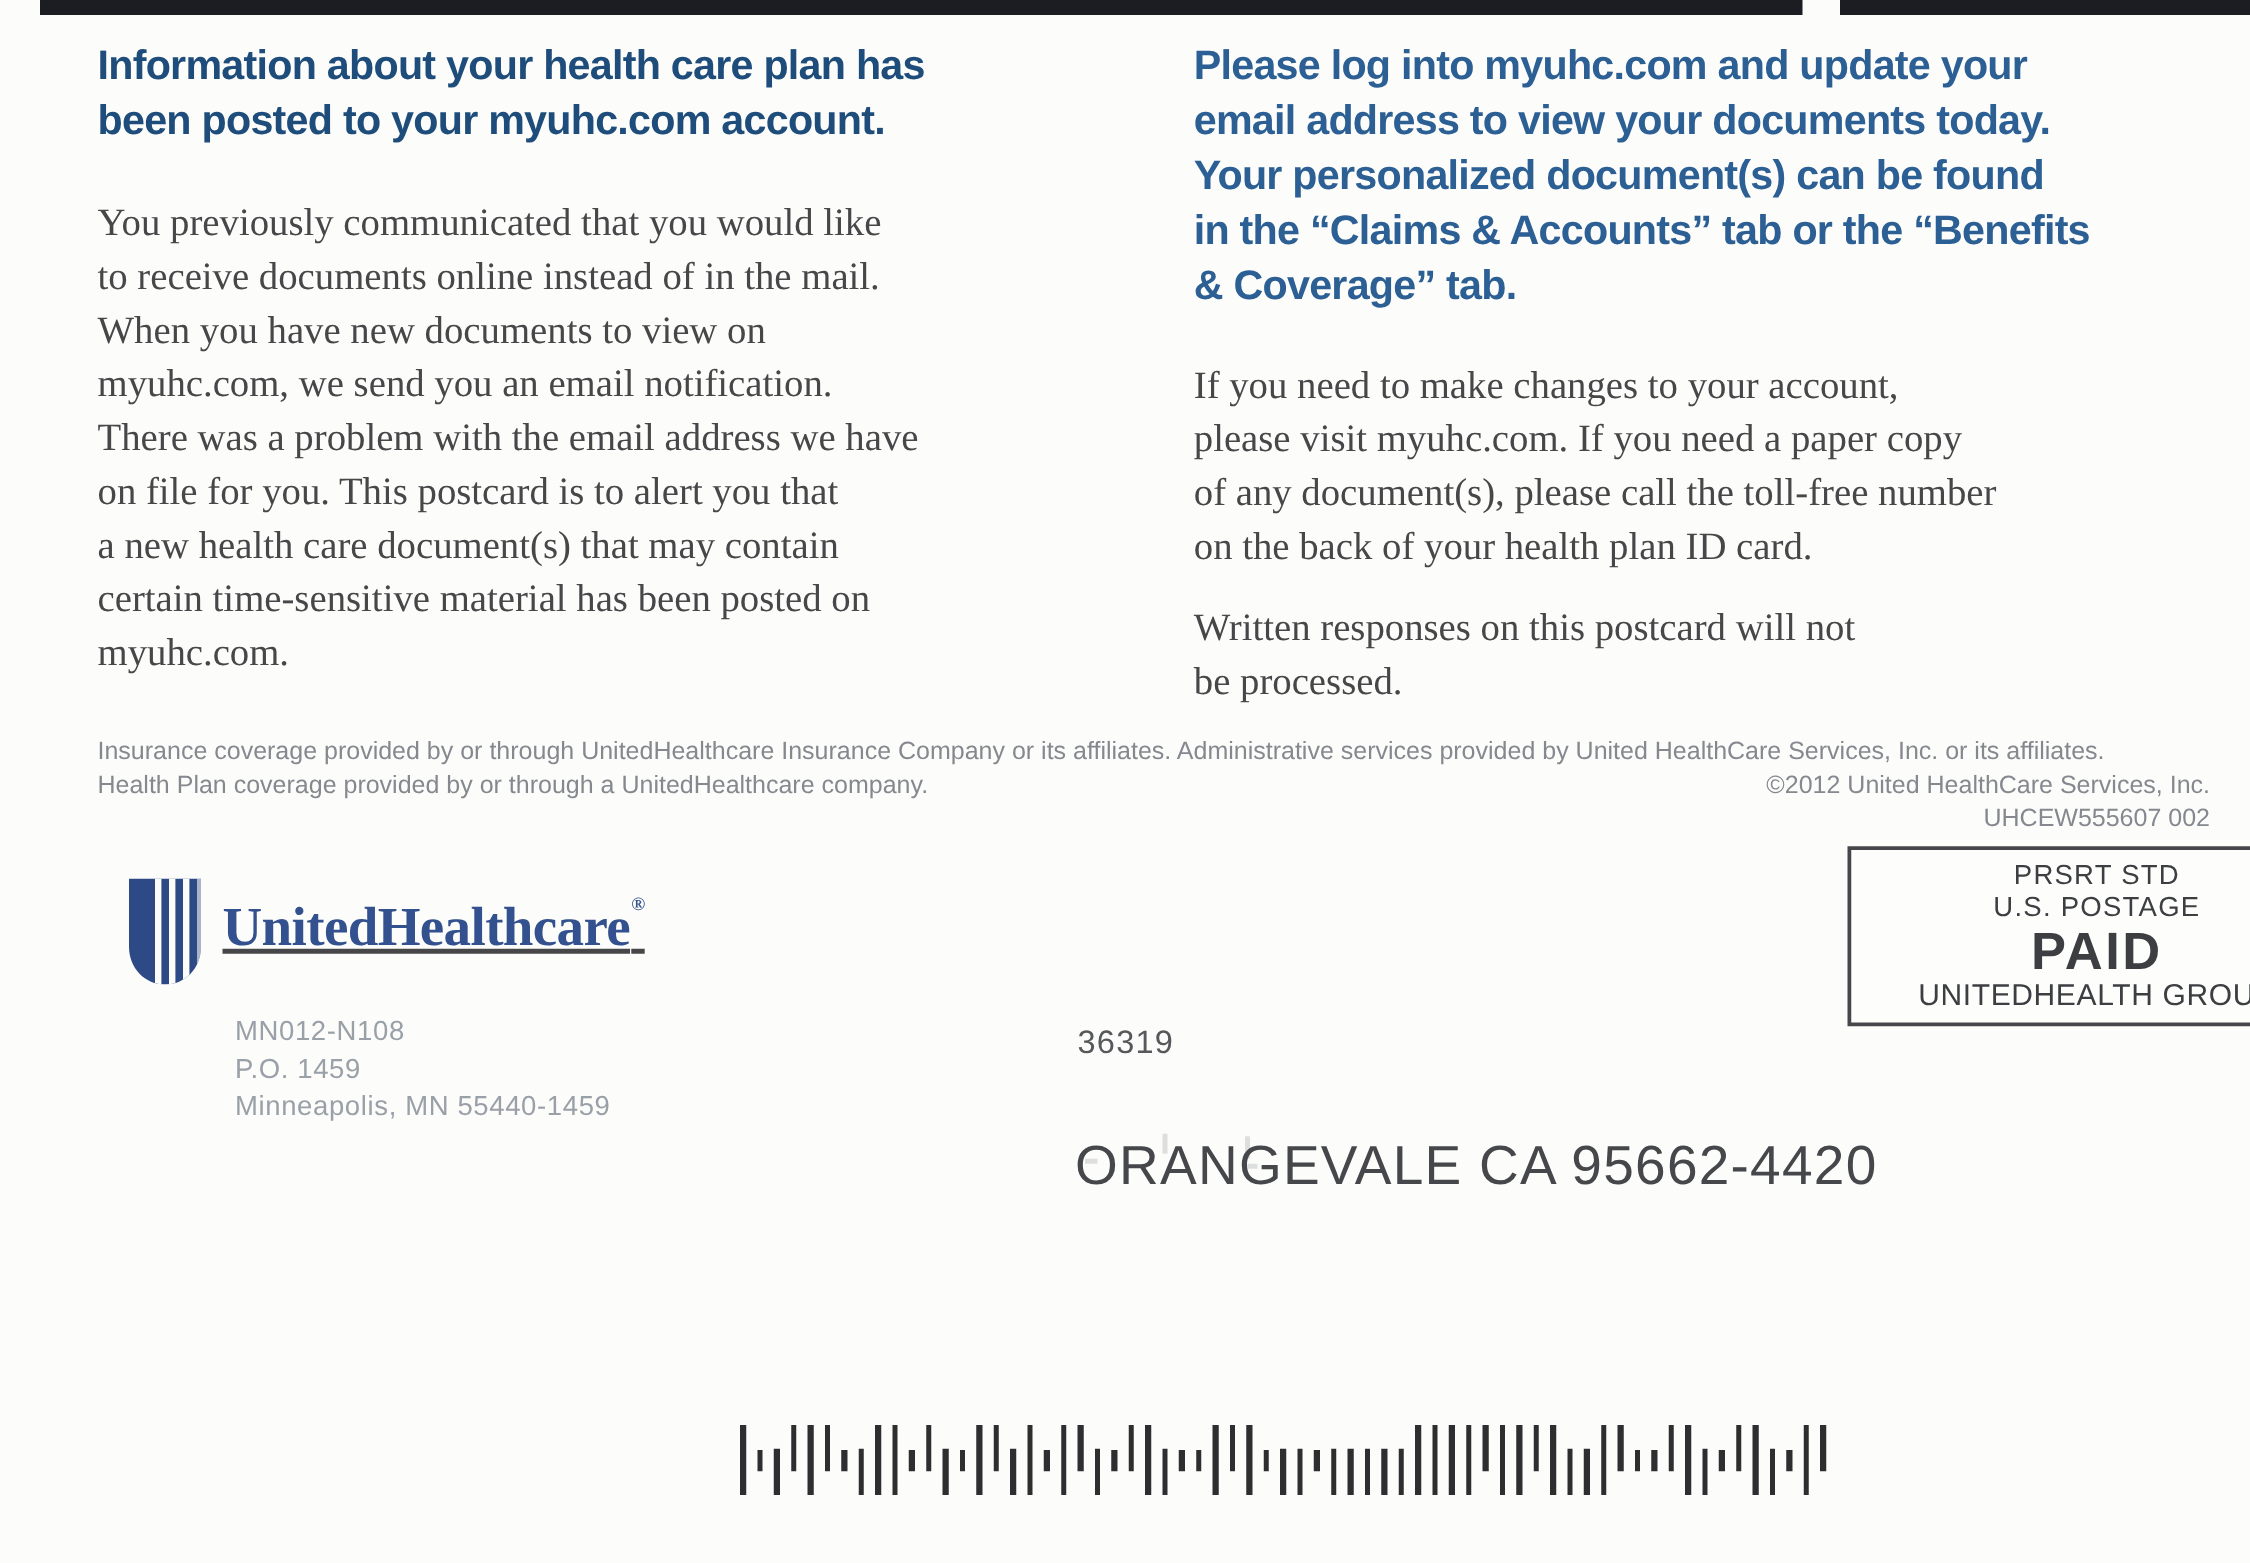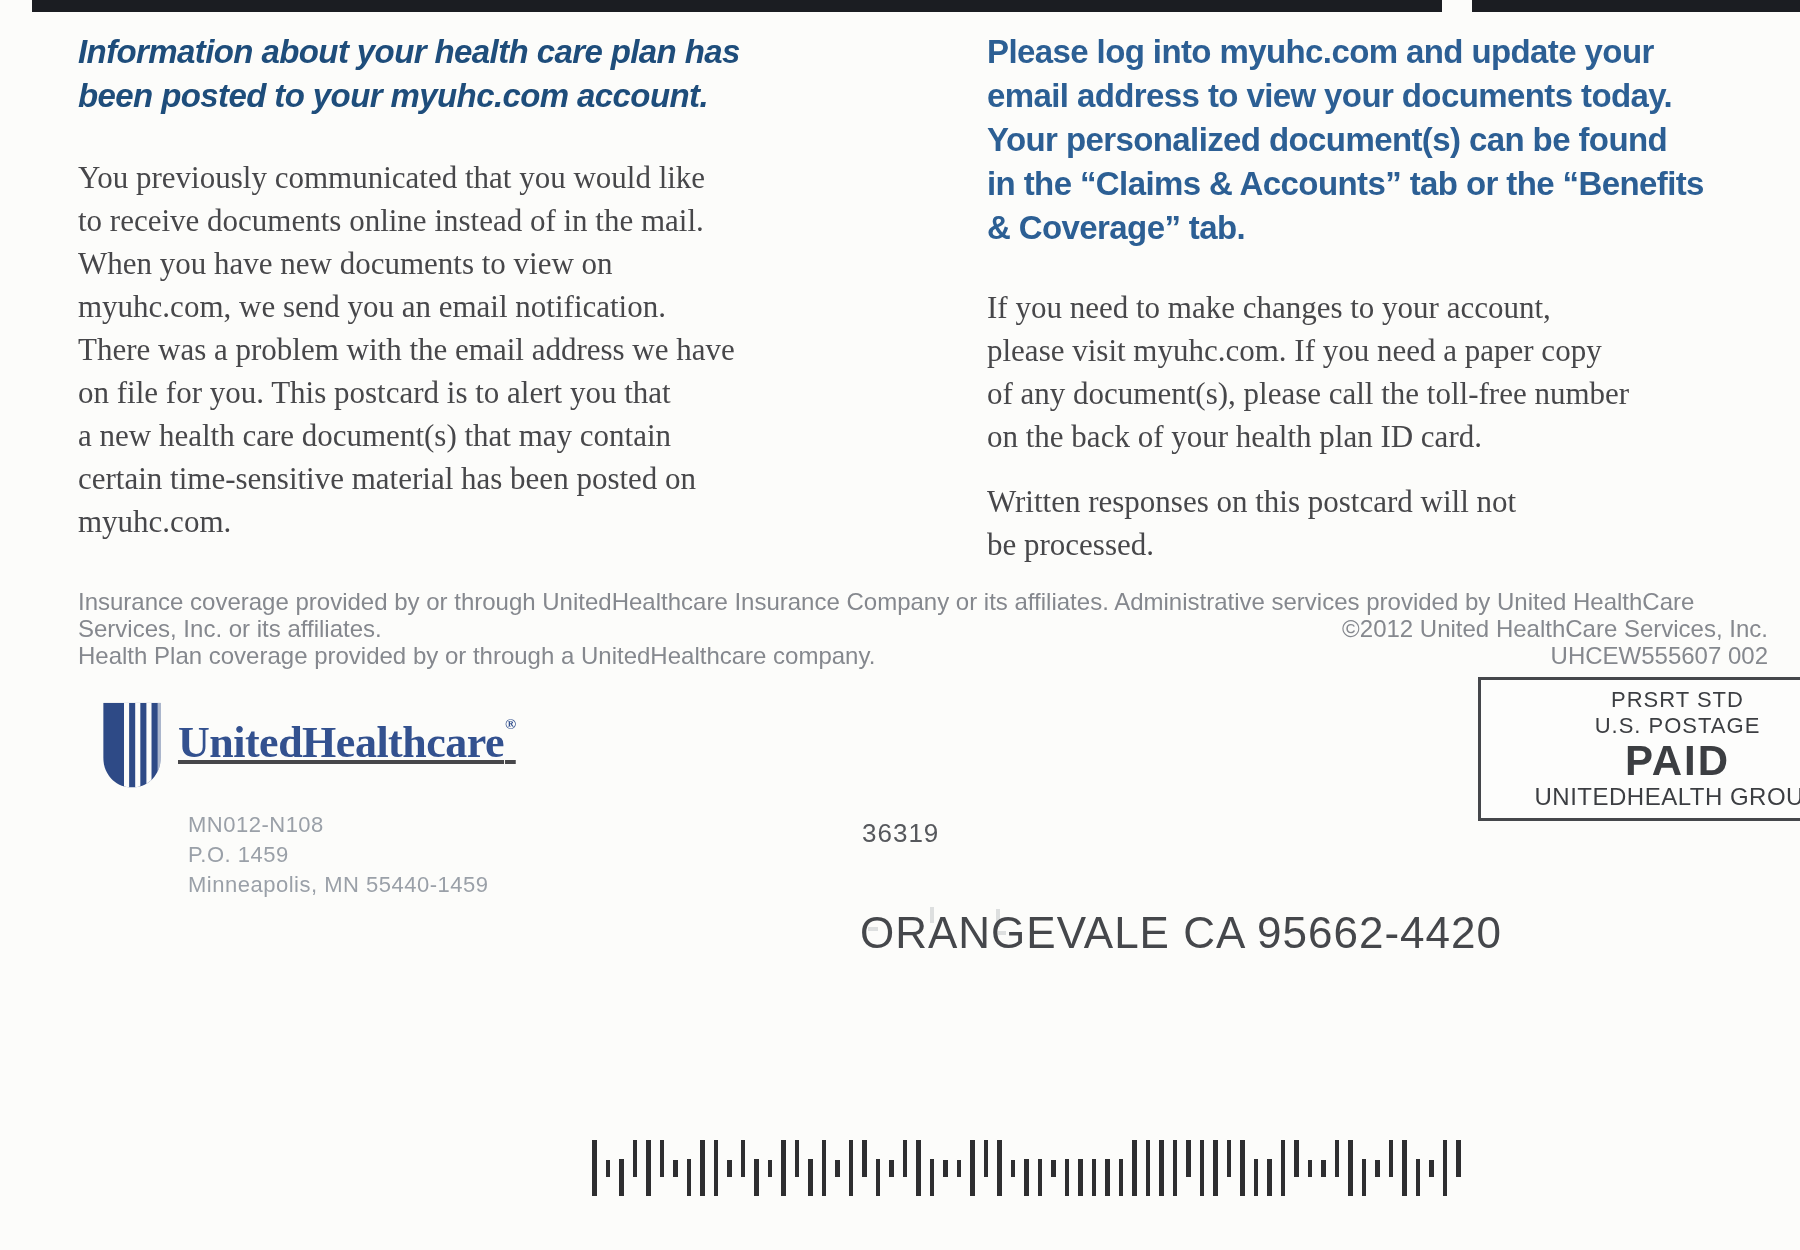--- a/index.html
+++ b/index.html
@@ -12,49 +12,49 @@
     color:var(--body-text,#3b3b3d);
   }
   
   .scan-edge{position:absolute;top:0;height:12px;background:#1b1d22;}
   .scan-edge.seg1{left:32px;width:1410px;}
   .scan-edge.seg2{left:1472px;width:328px;}
 
   
   .col{position:absolute;top:30px;}
   .col-left{left:78px;width:760px;}
-  .col-right{left:955px;width:790px;margin-left:32px;}
+  .col-right{left:955px;width:790px;}
 
   .blue-heading{
     font-family:"Liberation Sans",sans-serif;
     font-weight:bold;
     font-size:33px;line-height:44px;
     letter-spacing:-0.6px;
     white-space:pre-line;
     margin:0 0 0 0;
   }
-  .col-left .blue-heading{color:var(--heading-left,#1e4d7b);font-style:italic;}
+  .col-left .blue-heading{color:var(--heading-left,#1e4d7b);}
   .col-right .blue-heading{color:var(--heading-right,#2c5f94);}
 
   .body-para{
     font-family:"Liberation Serif",serif;
     font-size:31px;line-height:43px;
     color:var(--body-text,#47474a);
     white-space:pre-line;
     margin:0;
   }
   .col-left .para1{margin-top:38px;}
   .col-left .para2{}
   .col-right .para1{margin-top:36px;}
   .col-right .para2{margin-top:22px;}
 
   
   .disclaimer{
     position:absolute;left:78px;top:588px;width:1690px;
-    font-size:24px;line-height:27px;color:#85888e;
+    font-size:20px;line-height:27px;color:#85888e;
   }
   .disclaimer .right-block{
     position:absolute;right:0;top:27px;text-align:right;line-height:27px;
   }
 
   
   .sender{position:absolute;left:100px;top:698px;}
   .logo-row{display:flex;align-items:flex-start;text-decoration:underline;}
   .logo-shield{width:64px;height:96px;margin-right:14px;}
   .logo-text{

